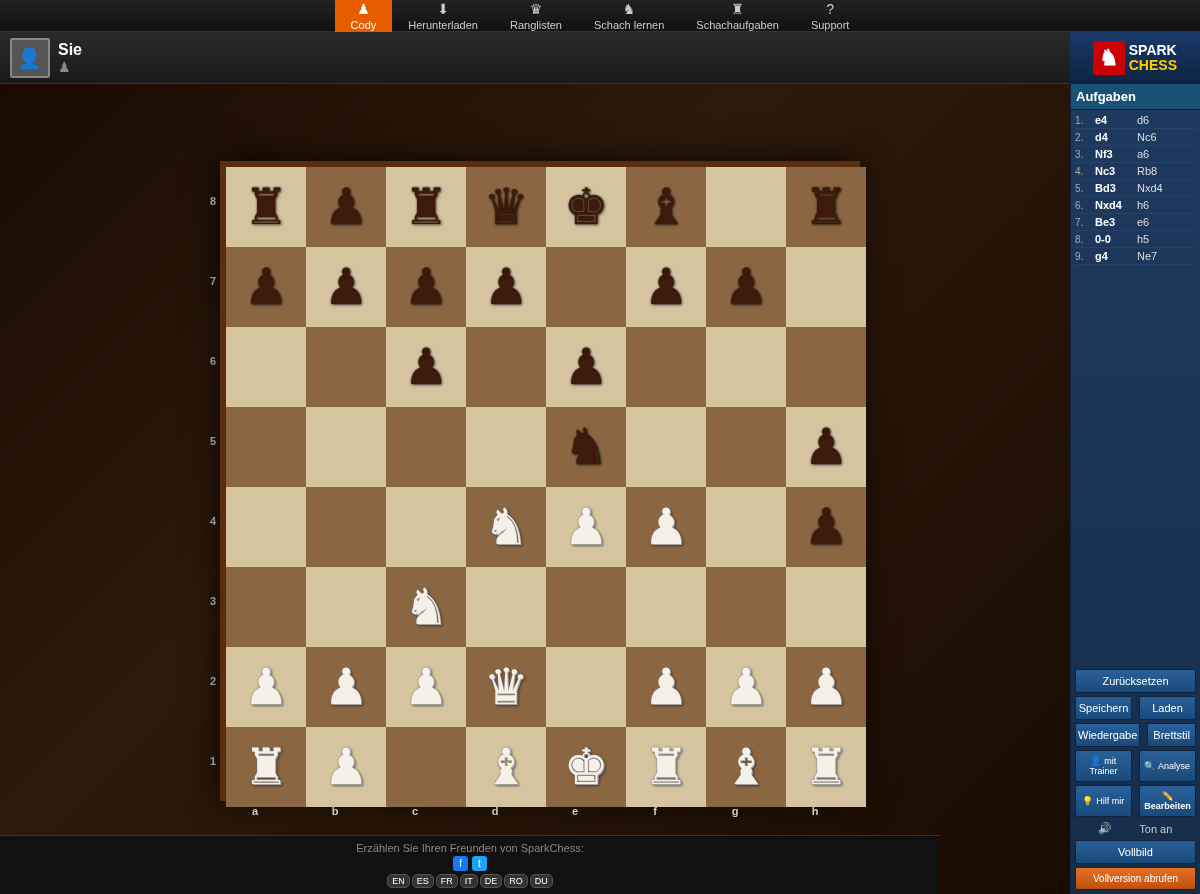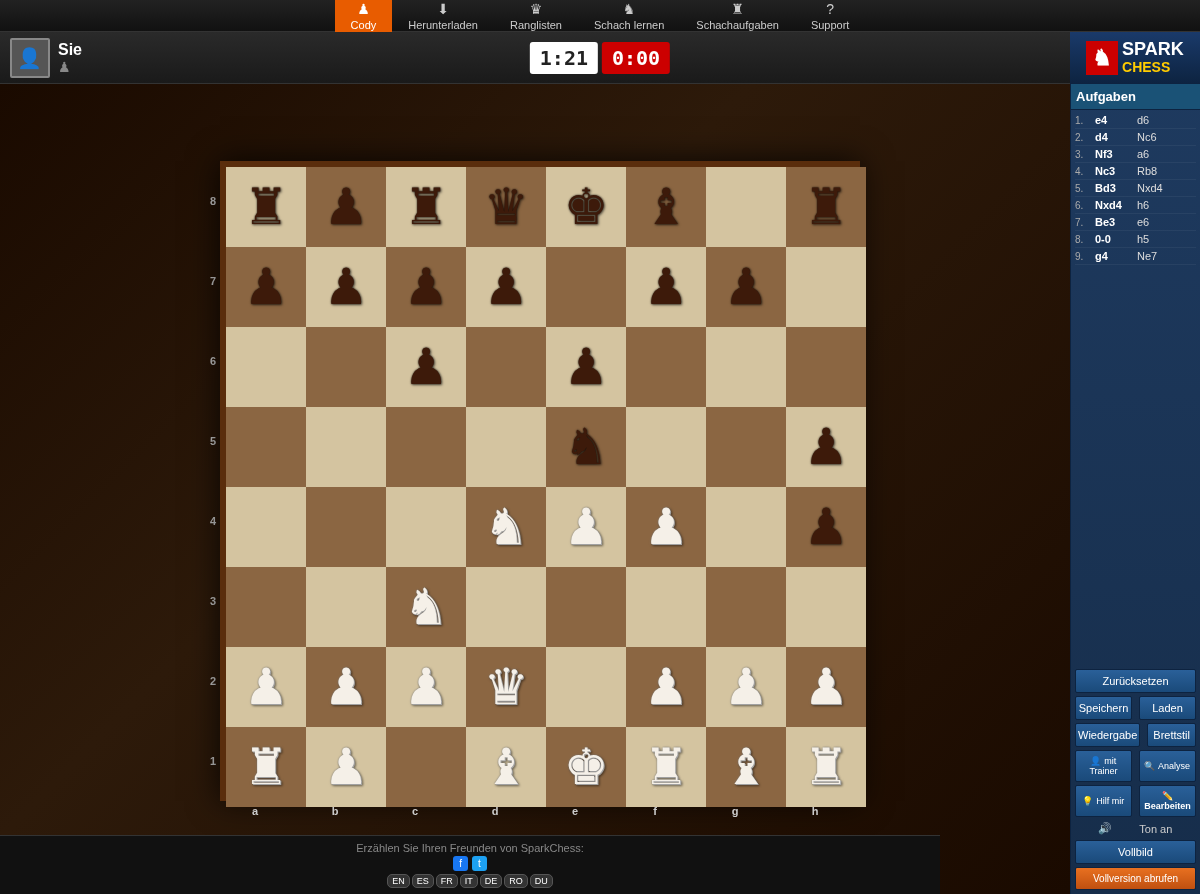--- a/index.html
+++ b/index.html
@@ -426,36 +426,32 @@
 </div>
 
 <div id="player-bar" style="position:relative;">
   <div id="player-left">
     <div id="player-avatar-left">👤</div>
     <div>
       <div id="player-name-left">Sie</div>
       <div id="pawn-icon-left">♟</div>
     </div>
   </div>
-  <div id="timer-area">
-    <div id="timer-white">1:21</div>
-    <div id="timer-black">0:00</div>
-  </div>
   <div id="player-right">
     <div id="pawn-icon-right">♟</div>
     <div id="player-name-right">Cody</div>
     <div id="player-avatar-right" style="font-size:28px;">🧑</div>
   </div>
 
   <div style="position:absolute;right:140px;top:50%;transform:translateY(-50%);display:flex;align-items:center;gap:4px;">
   </div>
   <div style="position:absolute;right:0;top:0;width:130px;height:52px;background:linear-gradient(to bottom,#1a3a6a,#0d2340);display:flex;align-items:center;justify-content:center;gap:4px;">
     <div style="background:#c00;padding:4px 6px;font-size:22px;font-weight:bold;color:#fff;">♞</div>
     <div>
-      <div style="font-size:18px;font-weight:bold;color:#fff;line-height:1.1;">SPARK</div>
+      <div style="font-size:14px;font-weight:bold;color:#fff;line-height:1.1;">SPARK</div>
       <div style="font-size:14px;font-weight:bold;color:#ffcc00;line-height:1.1;">CHESS</div>
     </div>
   </div>
 </div>
 
 <div id="main-area">
 
   <div id="board-container">
     <div id="board-frame">
       <div id="board-with-labels">

